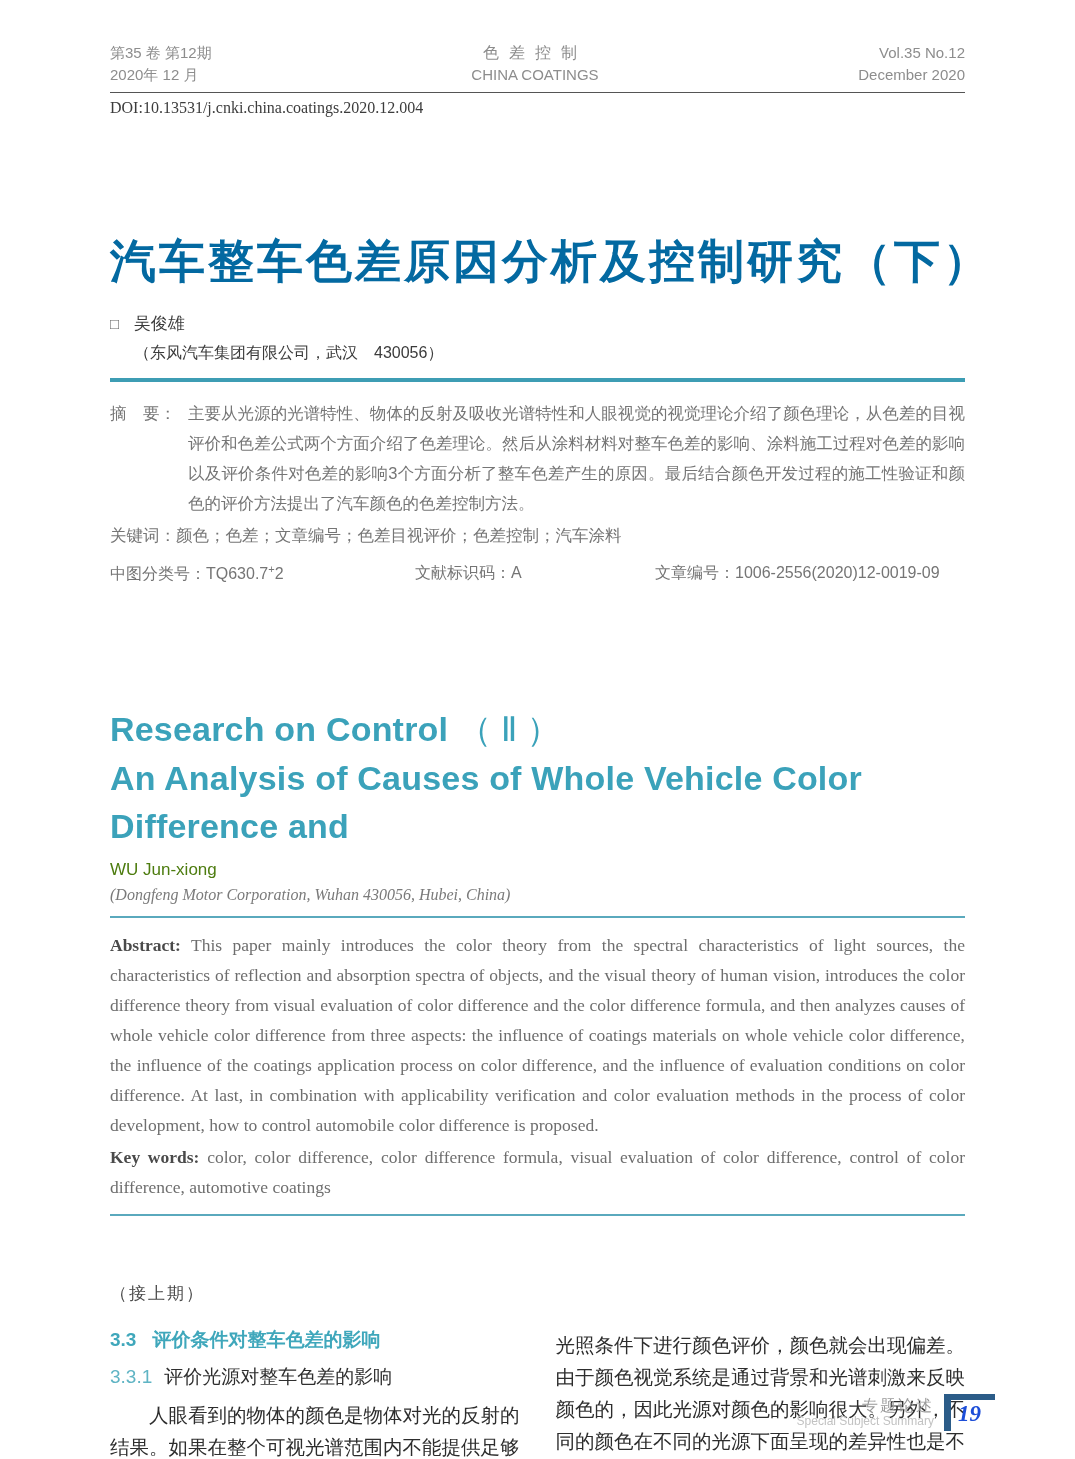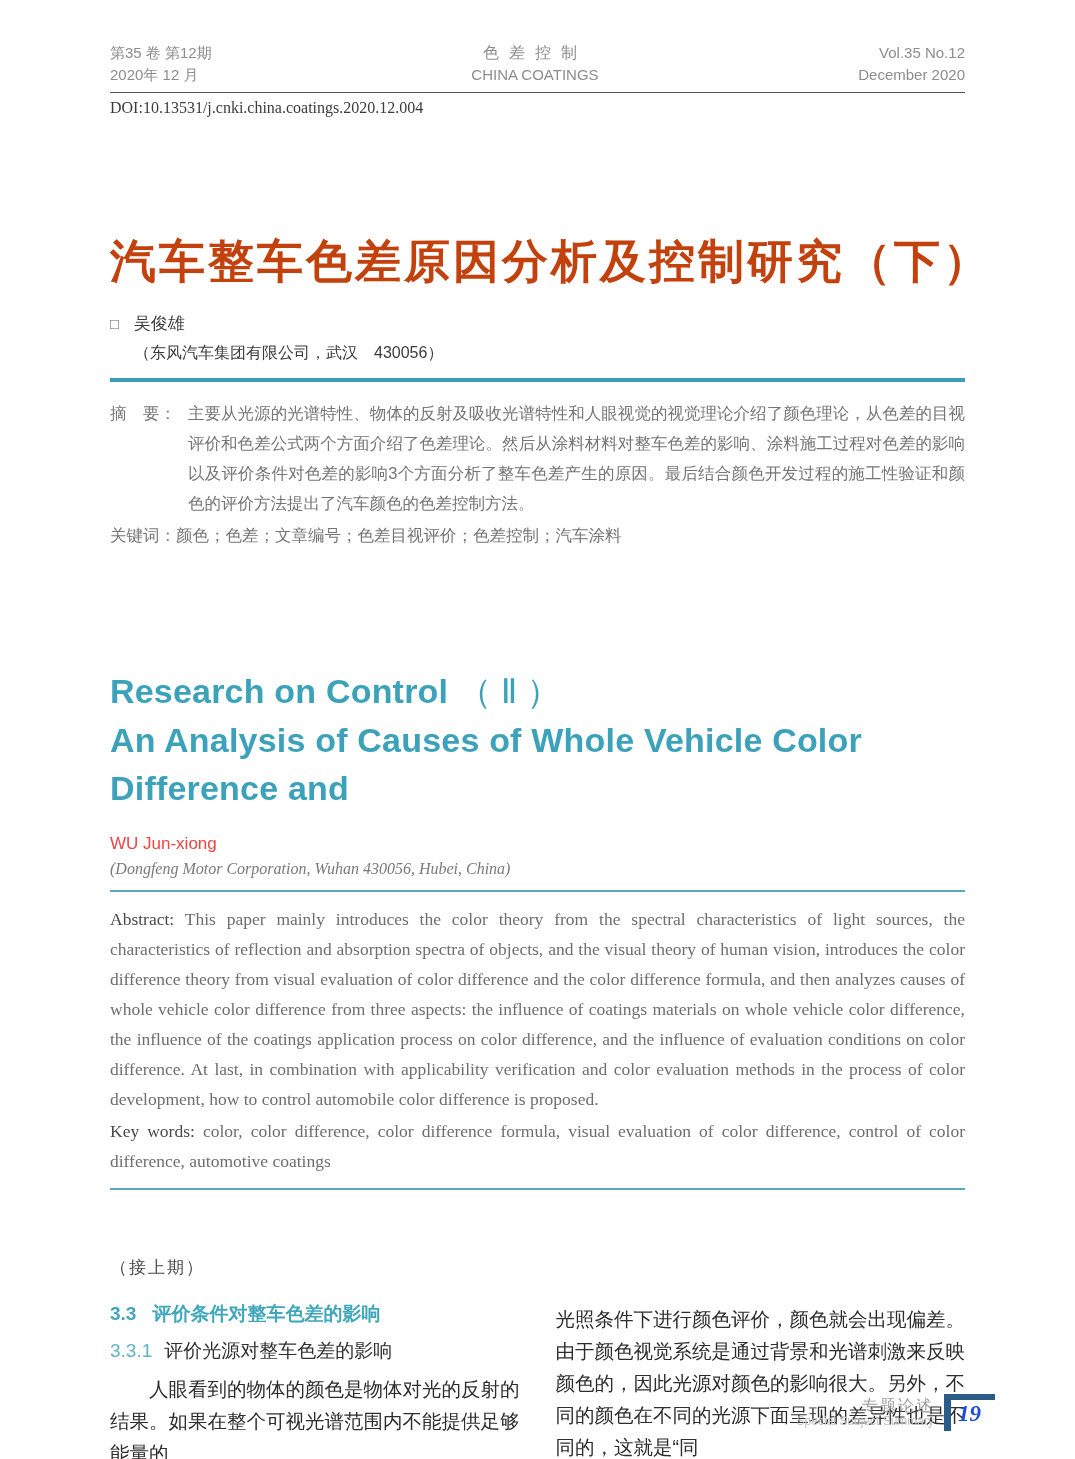--- a/index.html
+++ b/index.html
@@ -24,21 +24,21 @@
   .jheader .center{text-align:center;}
   .jheader .right{text-align:right;}
   .jname-cn{letter-spacing:10px;font-size:16px;}
   .doi{
     font-family:"Liberation Serif",serif;
     color:#3c3c3c;font-size:16px;margin-top:6px;
   }
   
   .title-cn{
     margin-top:118px;
-    color:#c2410c;
+    color:#0369a1;
     font-size:46px;font-weight:bold;
     letter-spacing:3px;
     line-height:1.15;
     white-space:nowrap;
   }
   .author-row{margin-top:24px;font-size:17px;color:#3b3b3b;}
   .author-row .bullet{display:inline-block;margin-right:10px;color:#666;font-size:15px;}
   .affil-cn{margin-top:8px;font-size:16px;color:#3b3b3b;padding-left:24px;}
   .rule-teal-thick{border:none;border-top:4px solid #3d9db4;margin:14px 0 0 0;}
   
@@ -59,35 +59,35 @@
   sup{font-size:11px;}
   
   .title-en{
     margin-top:120px;
     color:#3ba2ba;
     font-size:34px;font-weight:bold;
     line-height:48px;
     letter-spacing:0.2px;
   }
   .title-en .roman{font-weight:400;font-family:"Liberation Serif",serif;}
-  .author-en{margin-top:22px;font-size:17px;color:#ef4444;}
+  .author-en{margin-top:10px;font-size:17px;color:#4d7c0f;}
   .affil-en{
     margin-top:6px;
     font-family:"Liberation Serif",serif;font-style:italic;
     font-size:16px;color:#7a7a7a;
   }
   .rule-teal-thin{border:none;border-top:2px solid #5aa9bd;margin:12px 0 0 0;}
   
   .abs-en{
     margin-top:12px;
     font-family:"Liberation Serif",serif;
     font-size:17.5px;line-height:30px;color:#6e6e6e;
     text-align:justify;
   }
-  .abs-en .b{font-weight:normal;color:#4a4a4a;}
+  .abs-en .b{font-weight:bold;color:#4a4a4a;}
   .kw-en{margin-top:2px;}
   
   .continued{
     margin-top:66px;
     font-family:"Liberation Serif",serif;
     font-size:17px;color:#4a4a4a;letter-spacing:2px;
   }
   .columns{display:flex;gap:36px;margin-top:22px;}
   .col{flex:1;min-width:0;}
   .h33{
@@ -151,20 +151,25 @@
   </div>
   <div class="affil-cn">（东风汽车集团有限公司，武汉　430056）</div>
   <hr class="rule-teal-thick">
 
   <div class="abs-cn">
     <span class="label">摘　要：</span>
     <div>主要从光源的光谱特性、物体的反射及吸收光谱特性和人眼视觉的视觉理论介绍了颜色理论，从色差的目视评价和色差公式两个方面介绍了色差理论。然后从涂料材料对整车色差的影响、涂料施工过程对色差的影响以及评价条件对色差的影响3个方面分析了整车色差产生的原因。最后结合颜色开发过程的施工性验证和颜色的评价方法提出了汽车颜色的色差控制方法。</div>
   </div>
   <div class="kw-cn">
     <span>关键词：</span><span>颜色；色差；文章编号；色差目视评价；色差控制；汽车涂料</span>
+  </div>
+  <div class="meta-row">
+    <span class="m1"><span>中图分类号：TQ630.7</span><sup>+</sup><span>2</span></span>
+    <span class="m2">文献标识码：A</span>
+    <span class="m3">文章编号：1006-2556(2020)12-0019-09</span>
   </div>
 
   <div class="title-en">
     <div><span>Research on Control</span> <span class="roman">（ Ⅱ ）</span></div>
     <div>An Analysis of Causes of Whole Vehicle Color Difference and</div>
   </div>
   <div class="author-en">WU Jun-xiong</div>
   <div class="affil-en">(Dongfeng Motor Corporation, Wuhan 430056, Hubei, China)</div>
   <hr class="rule-teal-thin">
 

